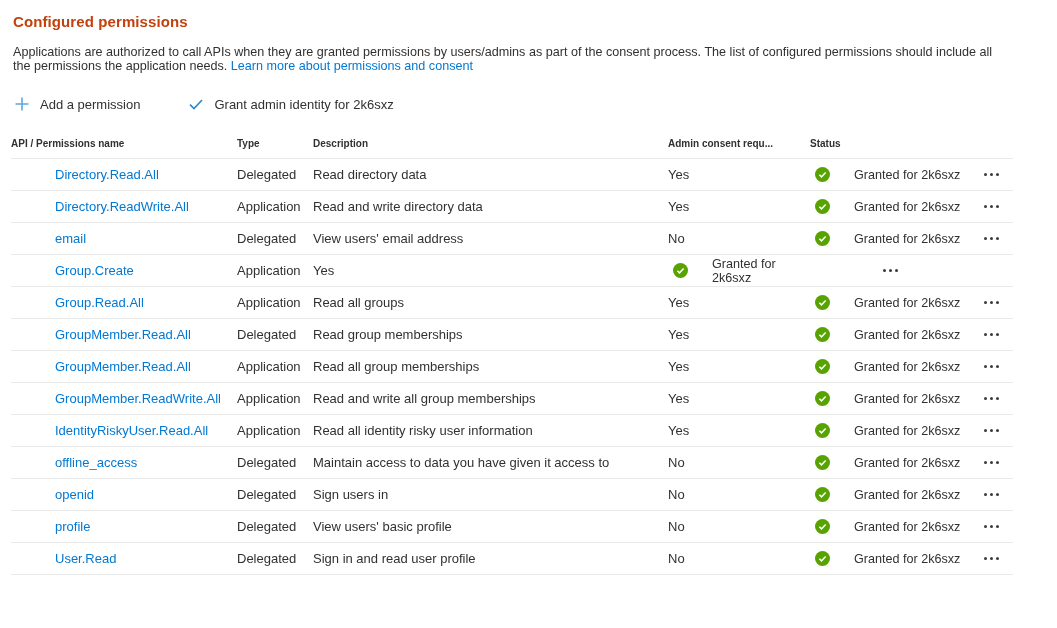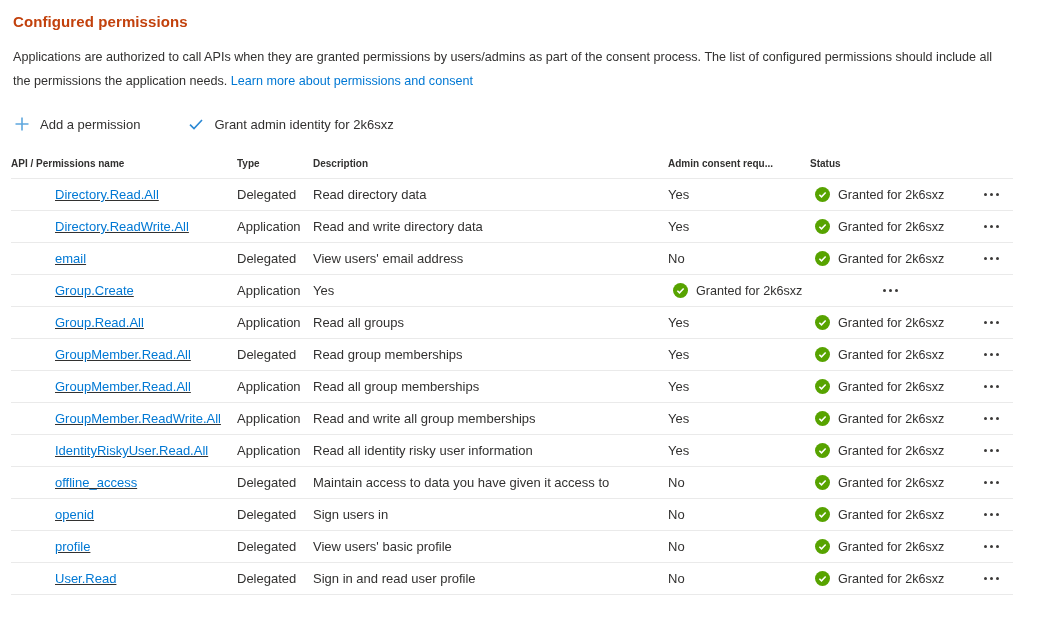--- a/index.html
+++ b/index.html
@@ -11,21 +11,21 @@
     font-size:13px;
   }
   .page { padding:13px 0 0 11px; }
 
   .page-title {
     font-size:15px; font-weight:700; letter-spacing:0.1px;
     margin:0 0 0 2px; color:#c2410c;
   }
   .description {
     margin:15px 2px 0 2px; max-width:995px;
-    font-size:12.6px; line-height:24px; color:#323130;
+    font-size:12.6px; line-height:14px; color:#323130;
   }
   .link { color:#0078d4; text-decoration:none; cursor:pointer; }
 
   
   .toolbar { margin-top:23px; display:flex; align-items:center; gap:48px; margin-left:3px; }
   .cmd-btn {
     display:flex; align-items:center; gap:10px;
     background:none; border:none; padding:0; cursor:pointer;
     font-family:inherit; font-size:13px; color:#323130;
   }
@@ -39,25 +39,25 @@
     align-items:center;
   }
   .thead { height:30px; font-weight:700; font-size:10px; color:#323130; }
   .thead .cell { overflow:hidden; white-space:nowrap; }
 
   .group-row { height:34px; border-top:1px solid #eaeaea; }
   .group-cell { display:flex; align-items:center; gap:2px; grid-column:1 / span 5; }
   .chevron-btn { background:none;border:none;padding:0 2px 0 0; cursor:pointer; display:inline-flex; align-items:center; }
 
   .data-row { height:32px; border-top:1px solid #eaeaea; font-size:13px; }
-  .name-cell { padding-left:44px; overflow:hidden; white-space:nowrap;text-decoration:underline; }
+  .name-cell { padding-left:44px; overflow:hidden; white-space:nowrap; }
   .perm-link { color:#0078d4; text-decoration:none; cursor:pointer; }
   .cell { overflow:hidden; white-space:nowrap; }
 
-  .status-cell { display:flex; align-items:center; gap:8px; padding-left:5px; }
+  .status-cell { display:flex; align-items:center; gap:24px; padding-left:5px; }
   .check-badge {
     width:15px; height:15px; border-radius:50%;
     background:#57a300; flex:0 0 auto;
     display:flex; align-items:center; justify-content:center;
   }
   .status-text { font-size:12.6px; color:#323130; }
 
   .menu-btn {
     background:none; border:none; cursor:pointer; padding:4px 2px;
     display:flex; align-items:center; gap:3px; justify-self:center;

